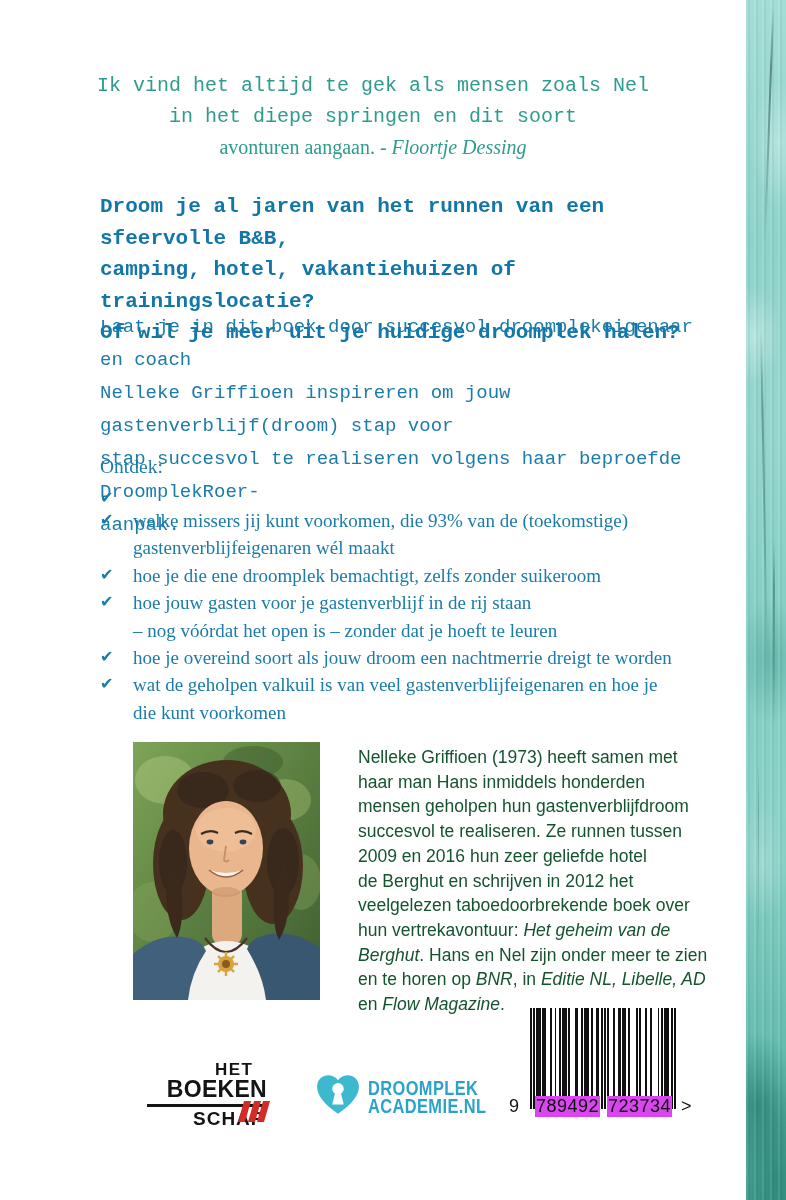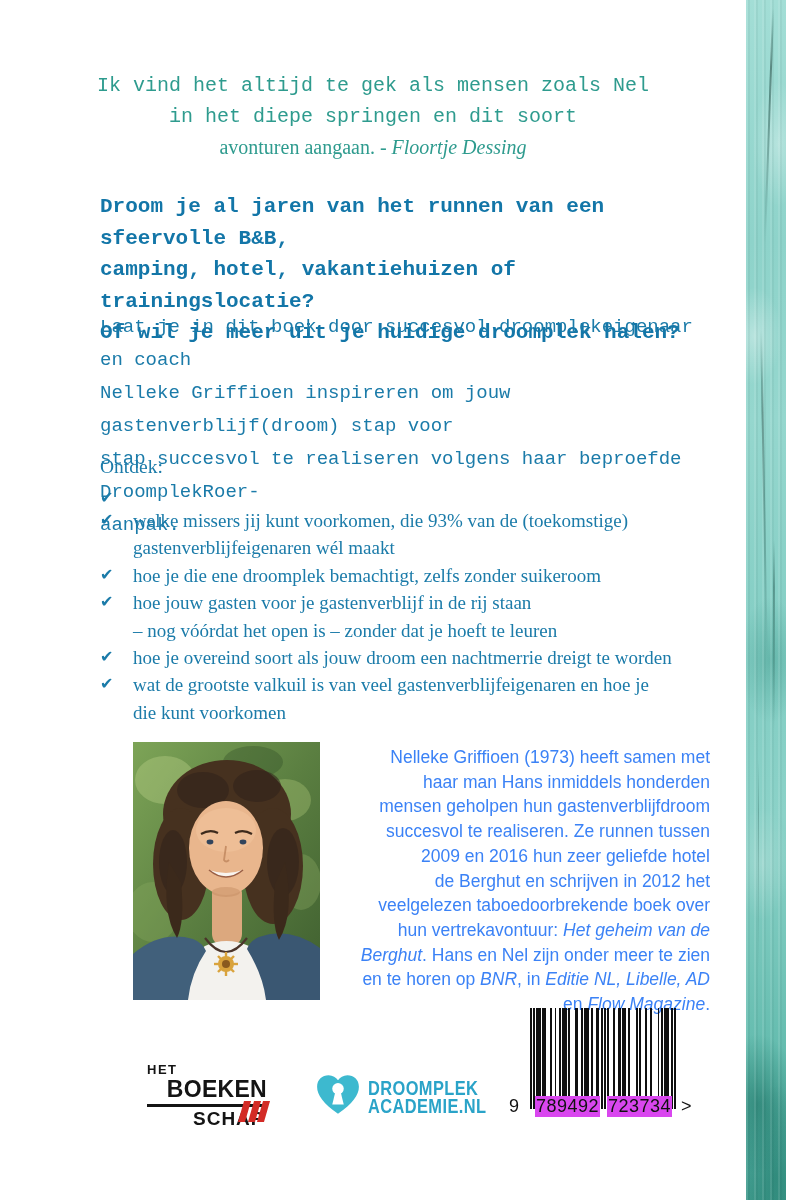--- a/index.html
+++ b/index.html
@@ -26,28 +26,28 @@
   .bullet-row{display:flex;align-items:flex-start;}
   .check{width:33px;flex:0 0 33px;font-size:16px;font-weight:700;padding-top:3px;
          font-family:"DejaVu Sans",sans-serif;}
   .bullet-text{font-size:19px;line-height:27.4px;white-space:pre-line;}
 
   
   .photo{position:absolute;top:742px;left:133px;width:187px;height:258px;overflow:hidden;}
   .photo svg{display:block;}
 
   
-  .bio{position:absolute;top:745px;left:358px;width:352px;color:#3b82f6;
-       font-family:"Liberation Sans",sans-serif;font-size:17.5px;line-height:24.7px;text-align:right;}
+  .bio{position:absolute;top:745px;left:358px;width:352px;color:#14532d;
+       font-family:"Liberation Sans",sans-serif;font-size:17.5px;line-height:24.7px;}
   .bio i{font-style:italic;}
 
   
   .pub-logo{position:absolute;top:1063px;left:147px;color:#141414;
             font-family:"Liberation Sans",sans-serif;}
-  .pub-het{font-size:13px;font-weight:700;letter-spacing:1.5px;line-height:14px;}
+  .pub-het{font-size:17px;font-weight:700;letter-spacing:1.5px;margin-left:68px;line-height:14px;}
   .pub-row{display:flex;align-items:flex-end;height:25px;flex-direction:column;}
   .pub-boeken{font-size:23px;font-weight:800;line-height:24px;letter-spacing:.3px;}
   .books{display:flex;gap:2.5px;margin-left:3px;align-items:flex-end;padding-bottom:1px;}
   .books i{display:block;width:7px;height:21px;background:#D32B26;transform:skewX(-16deg);}
   .pub-underline{height:3px;background:#141414;width:120px;margin-top:2px;}
   .pub-schap{font-size:19px;font-weight:800;letter-spacing:1px;margin-left:46px;margin-top:2px;line-height:20px;}
 
   
   .academy{position:absolute;top:1074px;left:315px;display:flex;gap:7px;align-items:center;}
   .academy-text{display:flex;flex-direction:column;justify-content:center;}
@@ -128,21 +128,21 @@
           <span class="check">✔</span>
           <span class="bullet-text">hoe jouw gasten voor je gastenverblijf in de rij staan
 – nog vóórdat het open is – zonder dat je hoeft te leuren</span>
         </div>
         <div class="bullet-row">
           <span class="check">✔</span>
           <span class="bullet-text">hoe je overeind soort als jouw droom een nachtmerrie dreigt te worden</span>
         </div>
         <div class="bullet-row">
           <span class="check">✔</span>
-          <span class="bullet-text">wat de grootste valkuil is van veel gastenverblijfeigenaren en hoe je
+          <span class="bullet-text">wat de geholpen valkuil is van veel gastenverblijfeigenaren en hoe je
 die kunt voorkomen</span>
         </div>
       </div>
   </div>
 
   <div class="photo">
     <svg viewBox="0 0 187 258" width="187" height="258" aria-hidden="true">
       <defs>
         <linearGradient id="pbg" x1="0" y1="0" x2="1" y2="1">
           <stop offset="0" stop-color="#7da457"></stop>

